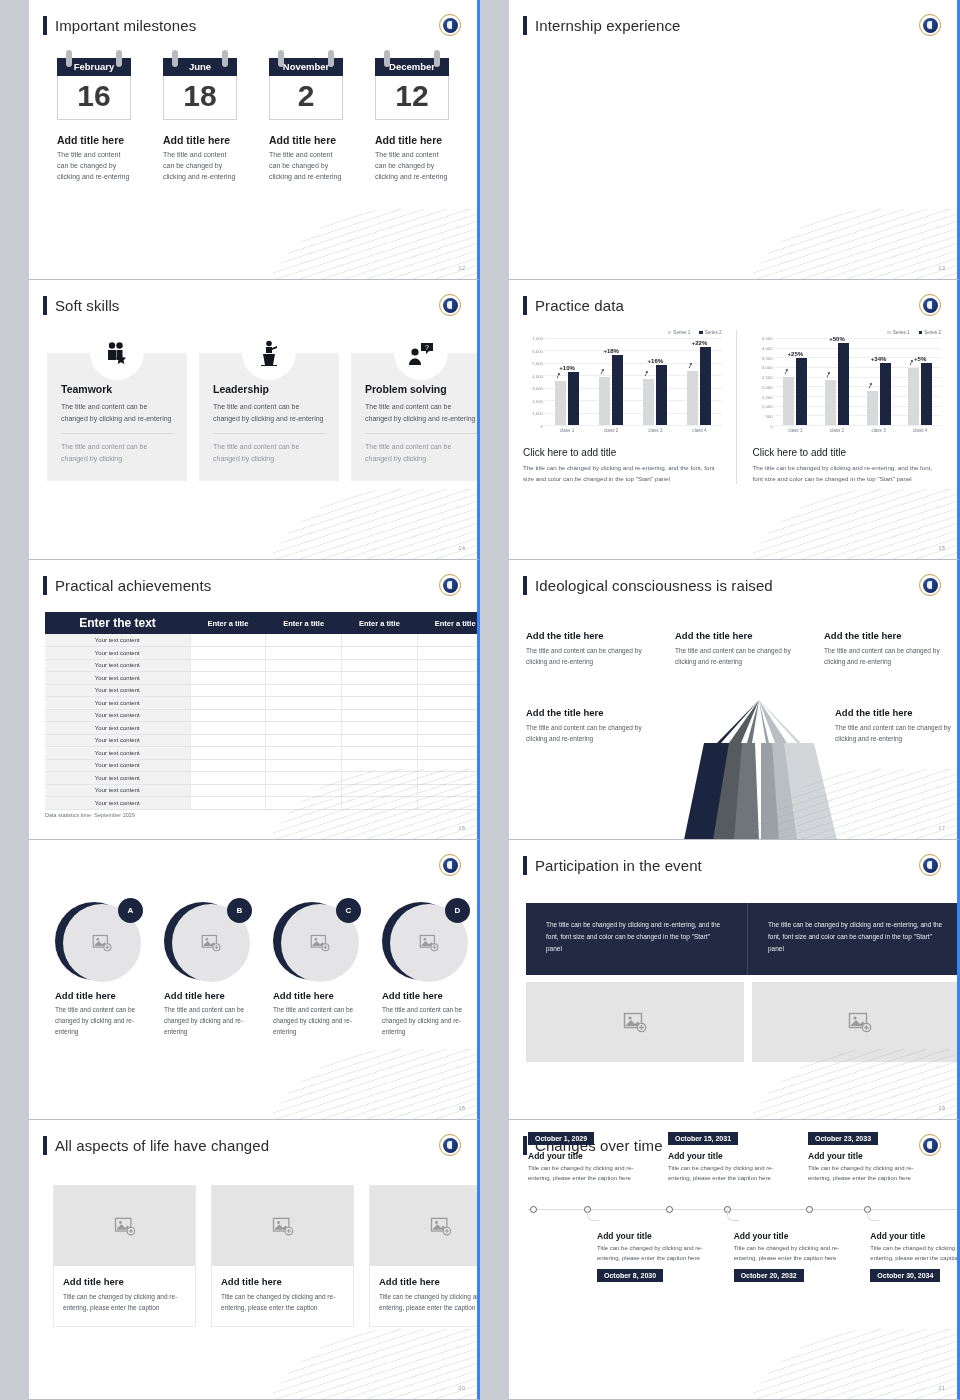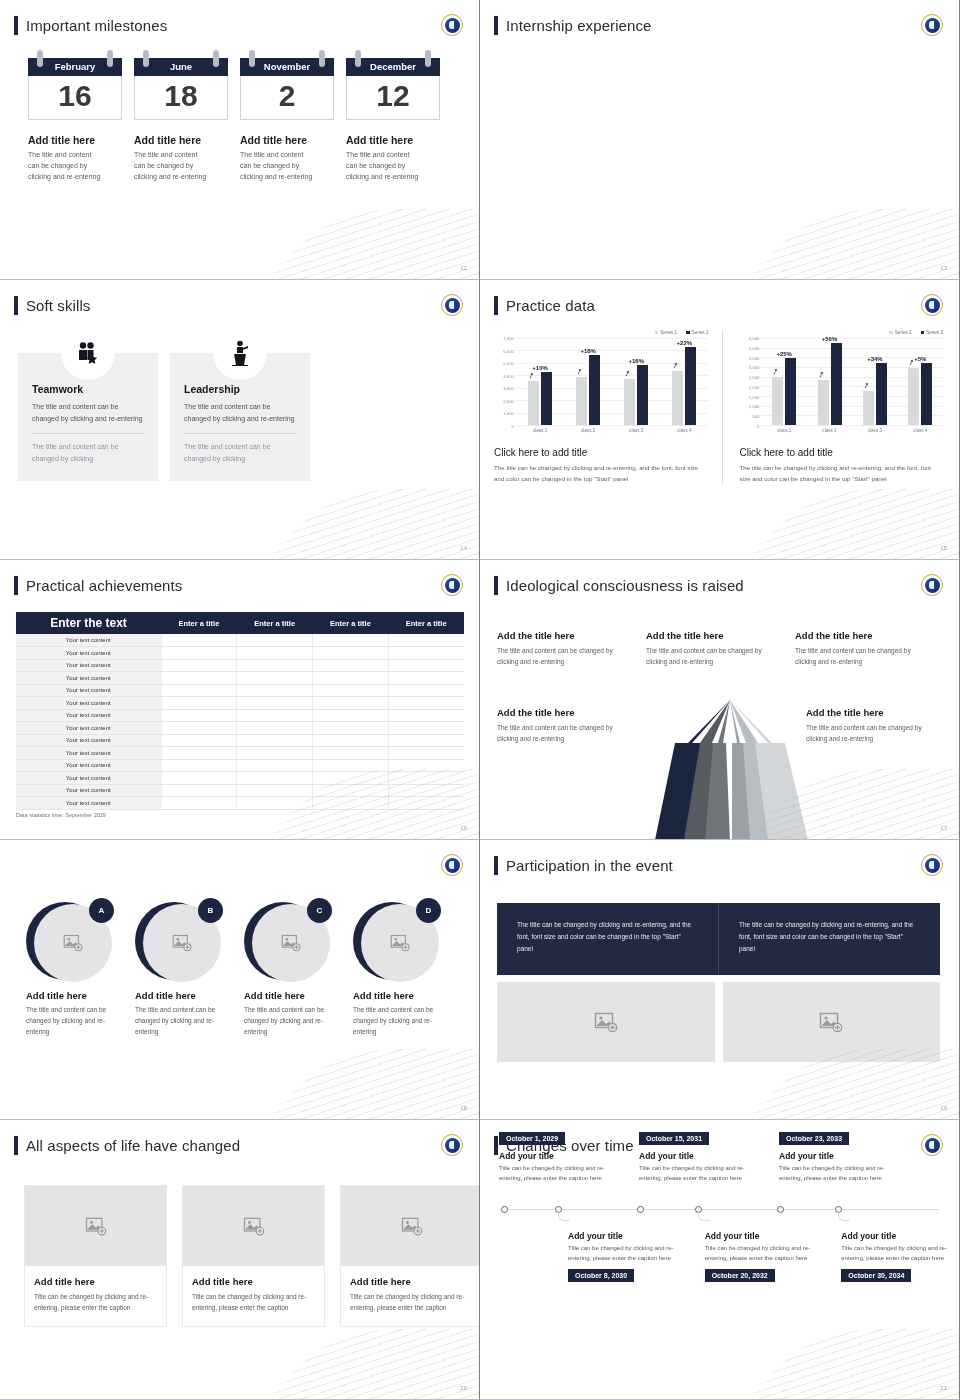--- a/index.html
+++ b/index.html
@@ -11,22 +11,23 @@
   .grid {
     display: grid;
     grid-template-columns: 480px 480px;
     grid-template-rows: repeat(5, 280px);
     width: 960px; height: 1400px;
   }
   .slide {
     position: relative;
     background: #ffffff;
     overflow: hidden;
-    border-right: 1px solid #3b82f6;
+    border-right: 3px solid #3b82f6;
     border-bottom: 1px solid #b9bcc3;
+    margin-left: 29px;
   }
   .slide::after{
     content:"";
     position:absolute; right:-10px; bottom:-50px;
     width: 230px; height: 120px;
     background:
       repeating-linear-gradient(-18deg, rgba(150,160,180,.22) 0 1px, transparent 1px 7px);
     border-radius: 60% 0 0 0 / 100% 0 0 0;
     pointer-events:none;
   }
@@ -51,21 +52,21 @@
   .badge i::after{
     content:""; position:absolute; left:4.5px; top:3px;
     width:5px;height:8px;background:#eef1f8;
     border-radius:3px 0 0 3px;
   }
   .pg{ position:absolute; right:12px; bottom:8px; font-size:6px; color:#9aa0ab;}
 
   
   .cal-row{ position:absolute; left:28px; top:58px; display:flex; gap:32px;}
   .cal-col{ width:74px;}
-  .cal{ position:relative; width:94px;}
+  .cal{ position:relative; width:74px;}
   .cal .ring{ position:absolute; top:-8px; width:6px;height:17px;background:#b7bac0;border-radius:3px; z-index:3;}
   .cal .ring.l{ left:9px;} .cal .ring.r{ right:9px;}
   .cal .hd{ background:#1b2540; color:#fff; text-align:center; font-size:9.5px; font-weight:bold; padding:3px 0 4px; position:relative; z-index:2;}
   .cal .bd{ border:1px solid #cfd2d8; border-top:none; background:#fff; text-align:center; font-size:30px; font-weight:bold; color:#3a3a3a; padding:5px 0 8px; line-height:1;}
   .cal-t{ font-size:10.5px; font-weight:bold; color:#1c1c1c; margin-top:14px;}
   .cal-d{ font-size:7px; color:#565b63; line-height:1.55; margin-top:4px;}
 
   
   .ss-row{ position:absolute; left:18px; top:353px; display:flex; gap:12px;}
   .ss{ width:140px; background:#efefef; padding:30px 14px 16px; position:relative;}
@@ -249,20 +250,34 @@
         <div class="circ">
           <svg width="24" height="26" viewBox="0 0 24 26">
               <circle cx="12" cy="3.5" r="2.8" fill="#14171d"></circle>
               <path d="M9 7h6v6H9z" fill="#14171d"></path>
               <path d="M6 14h12l-2 11H8z" fill="#14171d"></path>
               <path d="M4 25h16v1.2H4z" fill="#14171d"></path>
               <path d="M15 8l5-2v2l-5 2z" fill="#14171d"></path>
             </svg>
         </div>
         <h4>Leadership</h4>
+        <p>The title and content can be changed by clicking and re-entering</p>
+        <hr>
+        <p class="dim">The title and content can be changed by clicking</p>
+      </div>
+      <div class="ss">
+        <div class="circ">
+          <svg width="28" height="24" viewBox="0 0 28 24">
+              <circle cx="8" cy="11" r="3.6" fill="#14171d"></circle>
+              <path d="M2 24c0-4 2.8-6.5 6-6.5s6 2.5 6 6.5z" fill="#14171d"></path>
+              <path d="M14 2h12v8h-4l-3 3v-3h-5z" fill="#14171d"></path>
+              <text x="20" y="8.5" font-size="7" fill="#fff" text-anchor="middle" font-family="Liberation Sans">?</text>
+            </svg>
+        </div>
+        <h4>Problem solving</h4>
         <p>The title and content can be changed by clicking and re-entering</p>
         <hr>
         <p class="dim">The title and content can be changed by clicking</p>
       </div>
     </div>
     <div class="pg">14</div>
   </div>
 
   <div class="slide">
     <div class="title-row">

